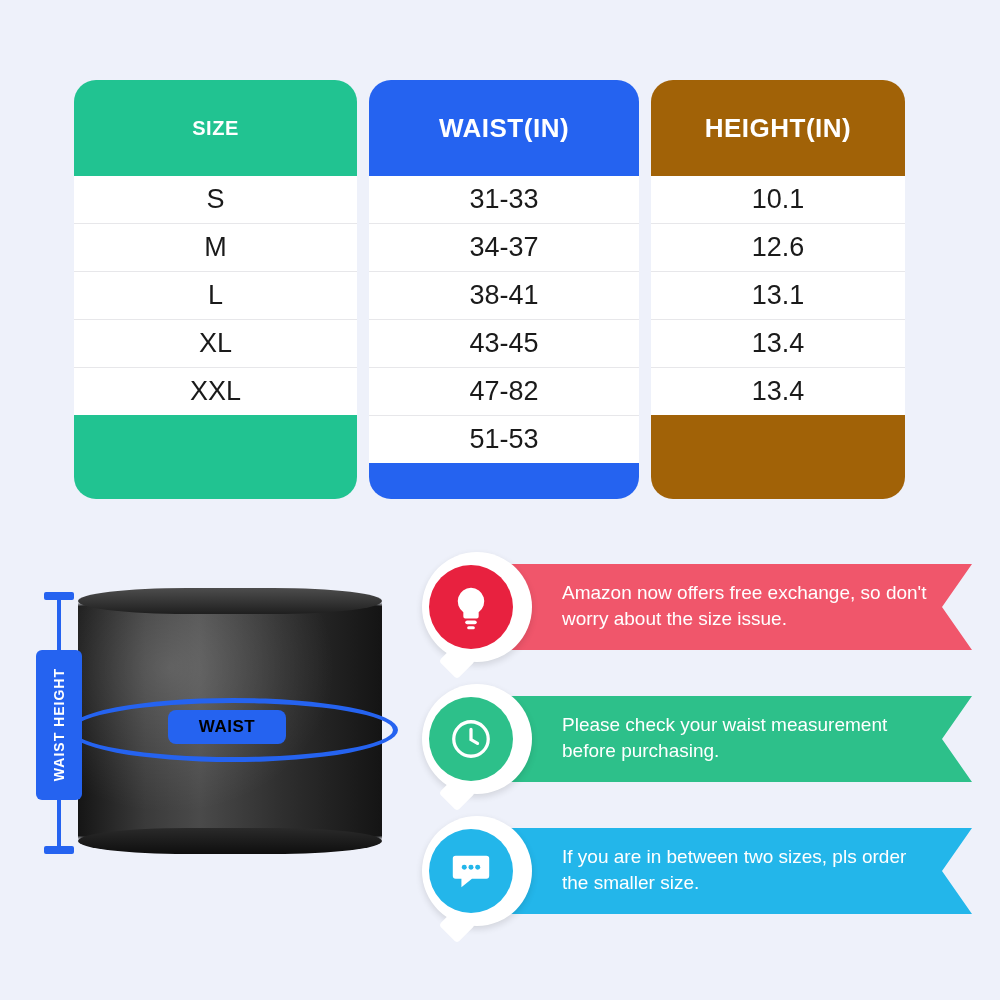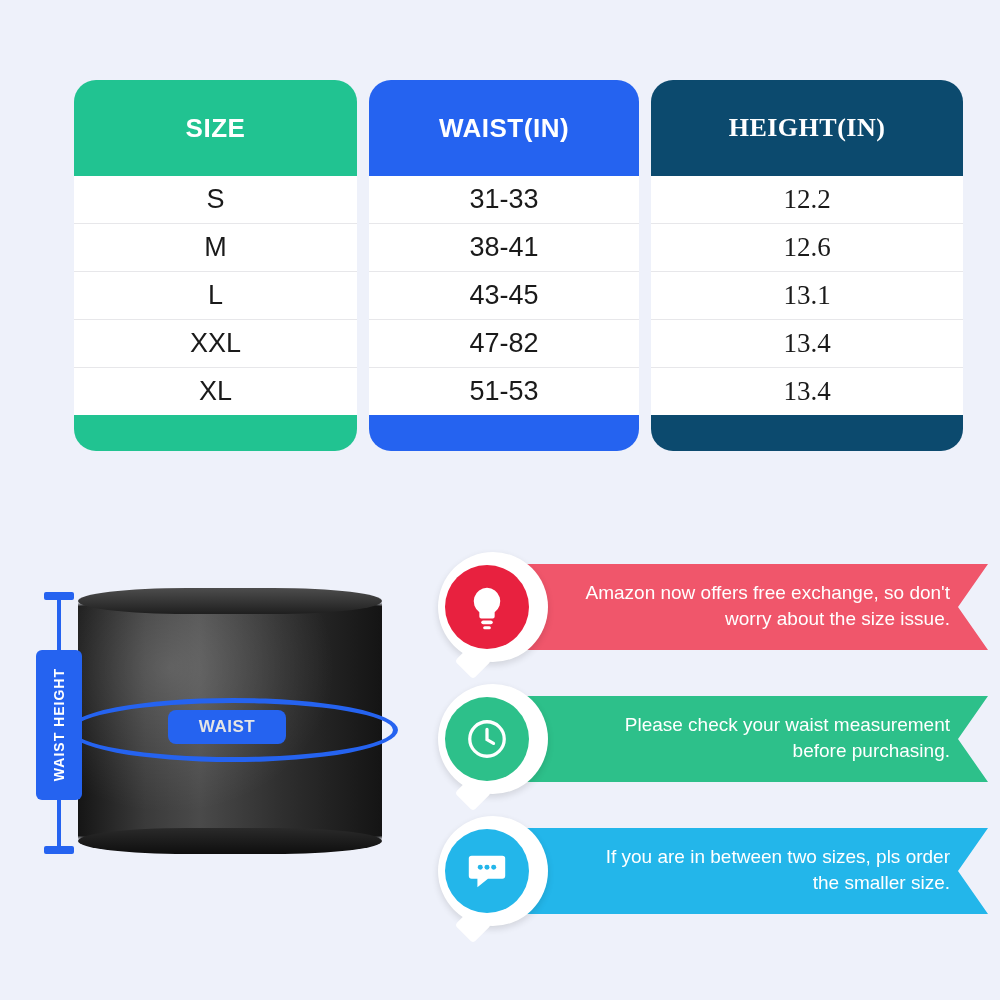--- a/index.html
+++ b/index.html
@@ -26,29 +26,29 @@
   }
   .col {
     flex: 0 0 auto;
     border-radius: 22px;
     overflow: hidden;
     position: relative;
     padding-bottom: 36px;
   }
   .col-size { width: 283px; background: #21c391; }
   .col-waist { width: 270px; background: #2563f0; }
-  .col-height { width: 312px; background: #0c4a6e; font-family: Liberation Serif, serif; }
+  .col-height { width: 254px; background: #a16207; }
 
   .col-head {
     height: 96px;
     display: flex;
     align-items: center;
     justify-content: center;
     color: #ffffff;
-    font-size: 26px;
+    font-size: 20px;
     font-weight: bold;
     letter-spacing: 0.5px;
   }
   .col-head.small { font-size: 26px; }
 
   .cell {
     height: 47px;
     background: #ffffff;
     display: flex;
     align-items: center;
@@ -107,21 +107,21 @@
     box-sizing: border-box;
   }
   .waist-pill {
     position: absolute;
     left: 148px;
     top: 150px;
     width: 118px;
     height: 34px;
     background: #2563f0;
     border-radius: 8px;
-    color: #e5e5e5;
+    color: #000000;
     font-size: 17px;
     font-weight: bold;
     display: flex;
     align-items: center;
     justify-content: center;
     letter-spacing: 0.5px;
   }
 
   .height-bar {
     position: absolute;
@@ -165,24 +165,23 @@
   }
   .height-label span {
     writing-mode: vertical-rl;
     transform: rotate(180deg);
     letter-spacing: 1px;
   }
 
   
   .notes {
     position: absolute;
-    left: 432px;
+    left: 416px;
     top: 552px;
     width: 556px;
-    text-align: right;
   }
   .note {
     position: relative;
     height: 118px;
     margin-bottom: 14px;
   }
   .note-banner {
     position: absolute;
     left: 56px;
     top: 12px;
@@ -245,36 +244,37 @@
 </head>
 <body>
 
 <div class="size-table">
 
   <div class="col col-size">
     <div class="col-head">SIZE</div>
     <div class="cell">S</div>
     <div class="cell">M</div>
     <div class="cell">L</div>
+    <div class="cell">XL</div>
     <div class="cell">XXL</div>
-    <div class="cell">XL</div>
   </div>
 
   <div class="col col-waist">
     <div class="col-head small">WAIST(IN)</div>
     <div class="cell">31-33</div>
+    <div class="cell">34-37</div>
     <div class="cell">38-41</div>
     <div class="cell">43-45</div>
     <div class="cell">47-82</div>
     <div class="cell">51-53</div>
   </div>
 
   <div class="col col-height">
     <div class="col-head small">HEIGHT(IN)</div>
-    <div class="cell">12.2</div>
+    <div class="cell">10.1</div>
     <div class="cell">12.6</div>
     <div class="cell">13.1</div>
     <div class="cell">13.4</div>
     <div class="cell">13.4</div>
   </div>
 
 </div>
 
 <div class="product-area">
 

